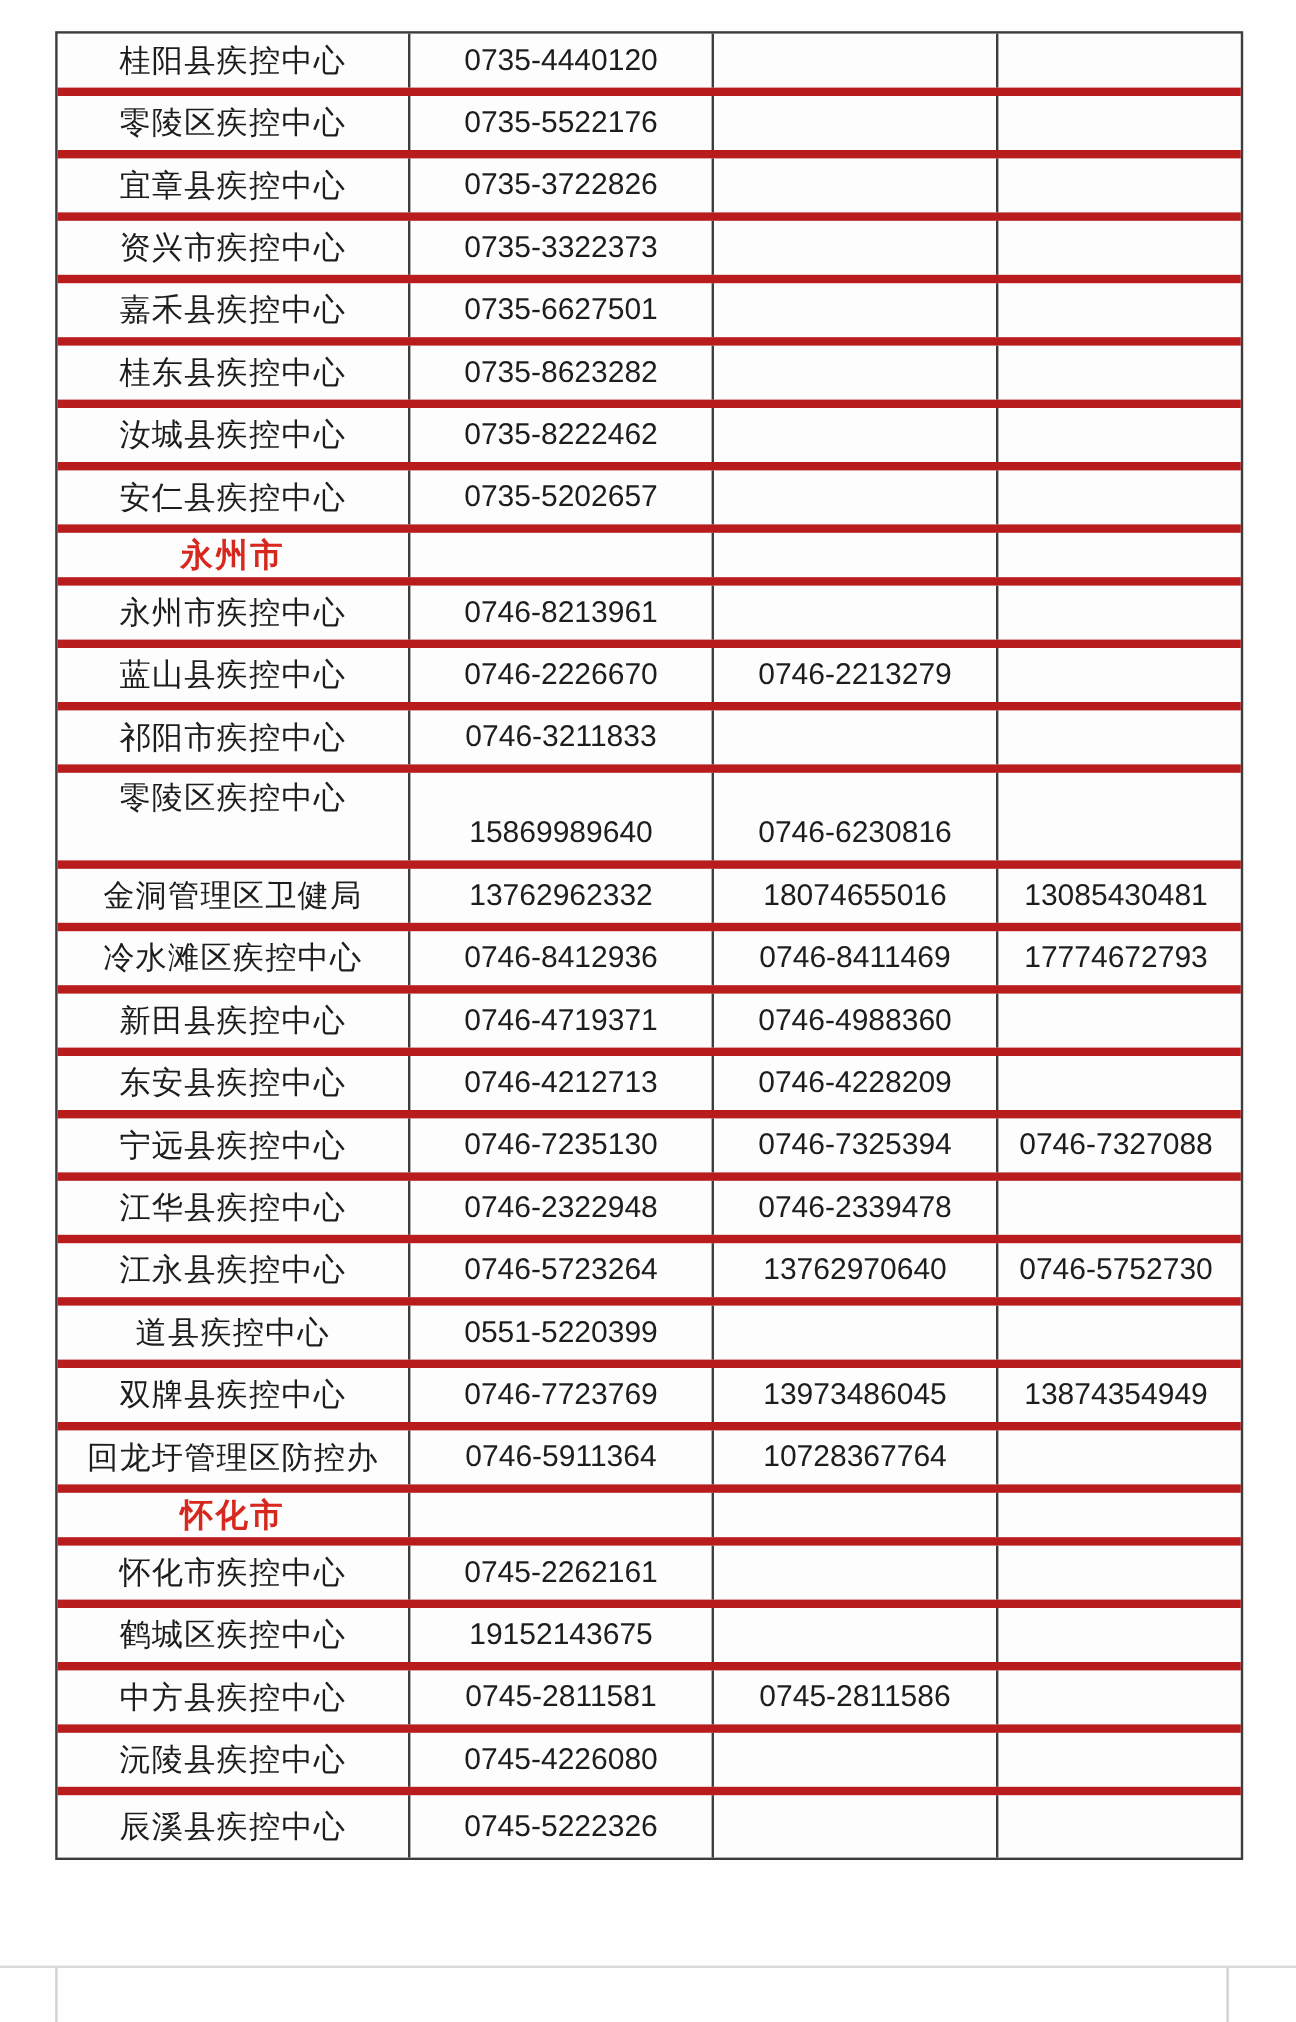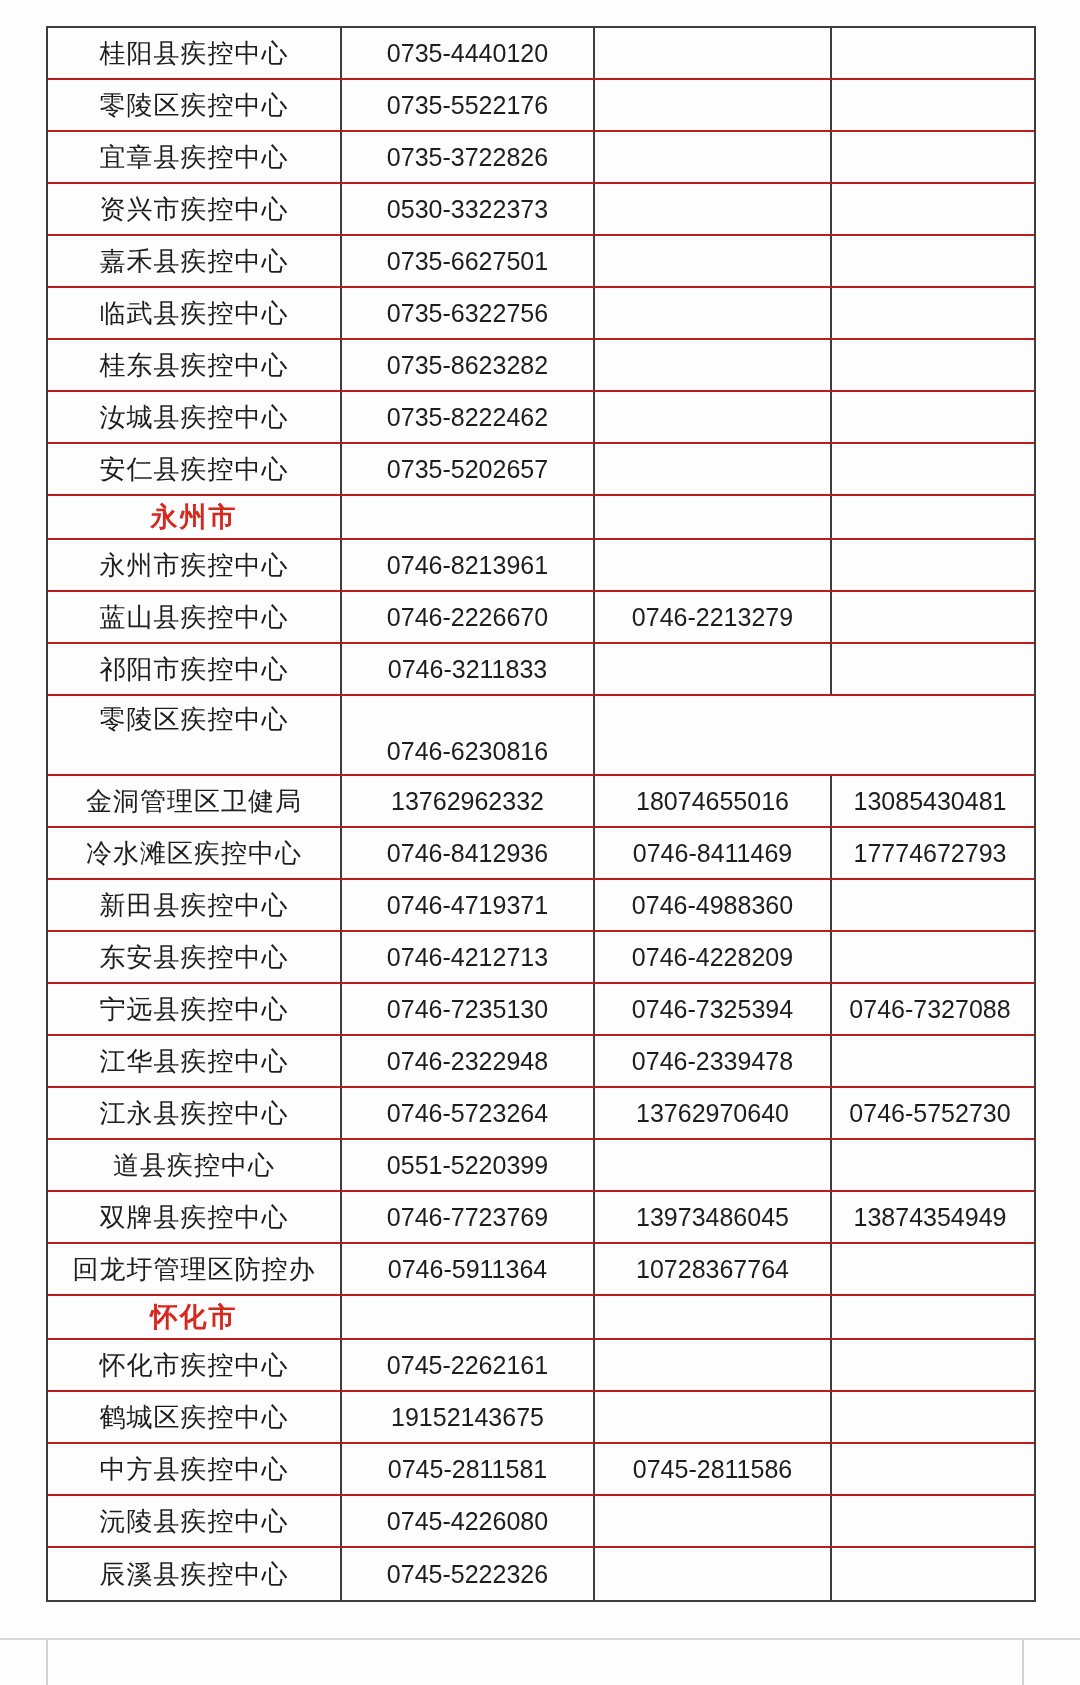--- a/index.html
+++ b/index.html
@@ -18,21 +18,21 @@
     position:absolute;
     left:46px; top:26px; width:990px;
     border:2px solid #3d3d3d;
     box-sizing:border-box;
     background:#fdfdfd;
   }
   .row{
     display:grid;
     grid-template-columns:294px 253px 237px 196px;
     height:52px;
-    border-bottom:2px solid #b91c1c;
+    border-bottom:7px solid #b91c1c;
     box-sizing:border-box;
   }
   .row:last-child{border-bottom:none;}
   .row.section{height:44px;}
   .row.tall{height:80px;}
   .cell{
     display:flex;align-items:center;justify-content:center;
     border-right:2px solid #3d3d3d;
     box-sizing:border-box;
     color:#1d1d1d;
@@ -82,38 +82,32 @@
 
   <div class="row">
     <div class="cell name">宜章县疾控中心</div>
     <div class="cell phone">0735-3722826</div>
     <div class="cell phone"></div>
     <div class="cell phone"></div>
   </div>
 
   <div class="row">
     <div class="cell name">资兴市疾控中心</div>
-    <div class="cell phone">0530-3322373</div>
+    <div class="cell phone">0735-3322373</div>
     <div class="cell phone"></div>
     <div class="cell phone"></div>
   </div>
 
   <div class="row">
     <div class="cell name">嘉禾县疾控中心</div>
     <div class="cell phone">0735-6627501</div>
     <div class="cell phone"></div>
     <div class="cell phone"></div>
   </div>
 
-  <div class="row">
-    <div class="cell name">临武县疾控中心</div>
-    <div class="cell phone">0735-6322756</div>
-    <div class="cell phone"></div>
-    <div class="cell phone"></div>
-  </div>
 
   <div class="row">
     <div class="cell name">桂东县疾控中心</div>
     <div class="cell phone">0735-8623282</div>
     <div class="cell phone"></div>
     <div class="cell phone"></div>
   </div>
 
   <div class="row">
     <div class="cell name">汝城县疾控中心</div>
@@ -152,20 +146,21 @@
 
   <div class="row">
     <div class="cell name">祁阳市疾控中心</div>
     <div class="cell phone">0746-3211833</div>
     <div class="cell phone"></div>
     <div class="cell phone"></div>
   </div>
 
   <div class="row tall">
     <div class="cell name">零陵区疾控中心</div>
+    <div class="cell phone">15869989640</div>
     <div class="cell phone">0746-6230816</div>
     <div class="cell phone"></div>
   </div>
 
   <div class="row">
     <div class="cell name">金洞管理区卫健局</div>
     <div class="cell phone">13762962332</div>
     <div class="cell phone">18074655016</div>
     <div class="cell phone">13085430481</div>
   </div>

